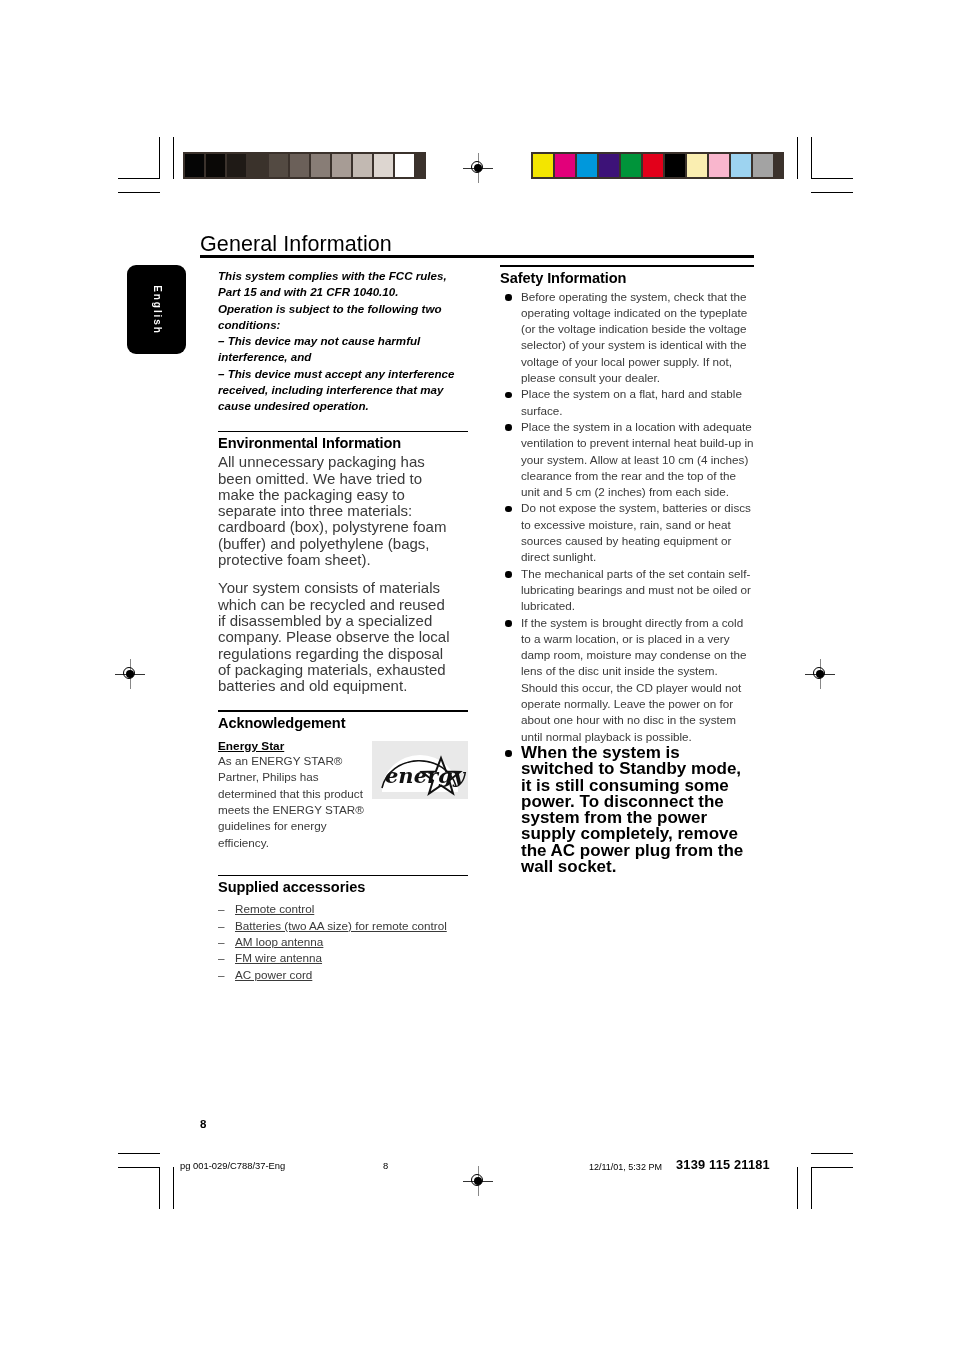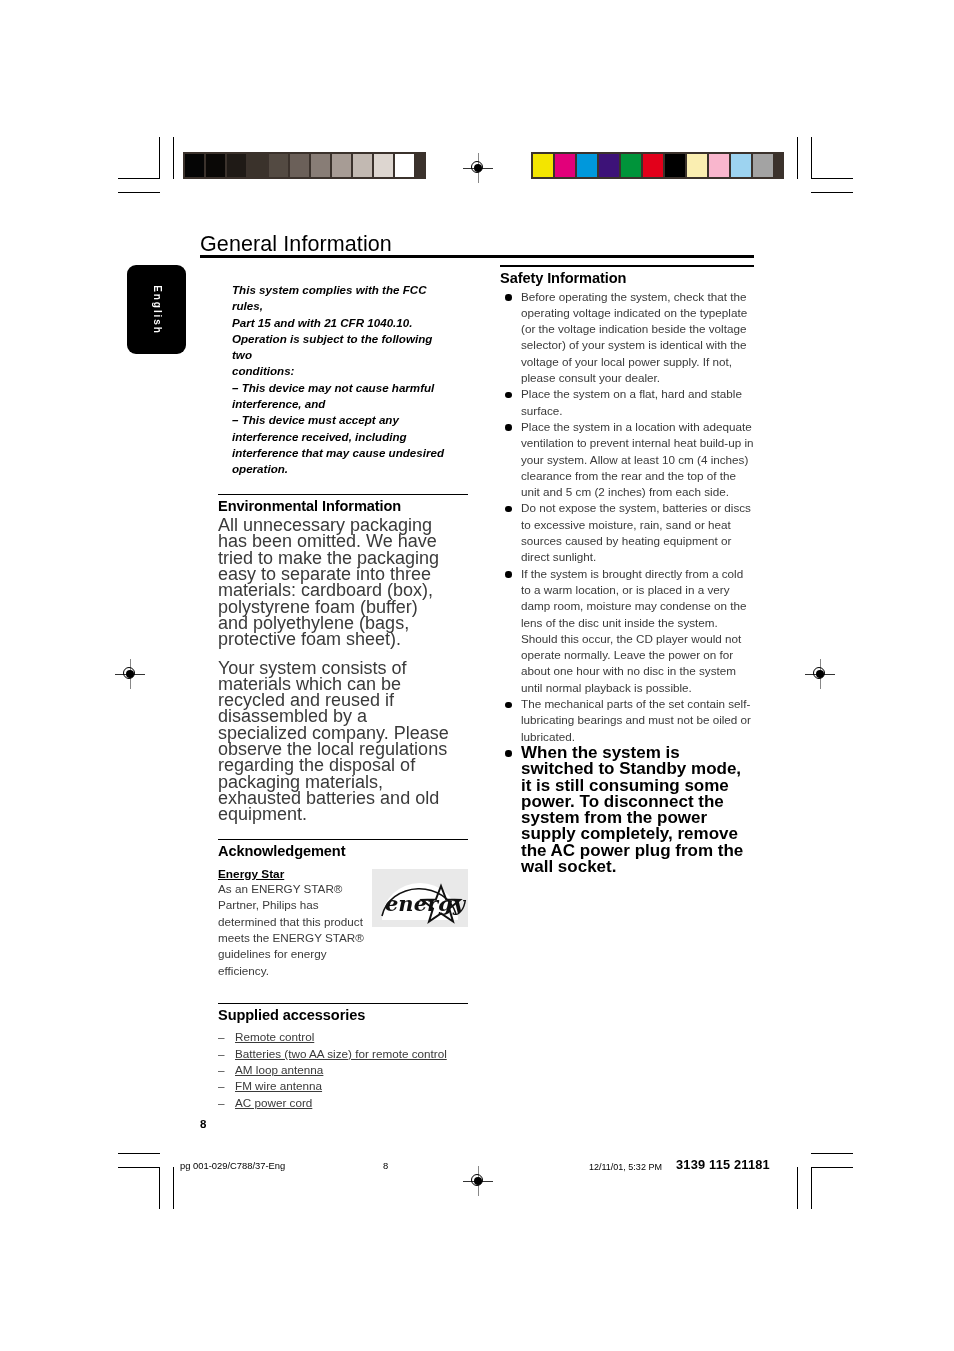--- a/index.html
+++ b/index.html
@@ -131,21 +131,21 @@
     top: 265px;
     width: 254px;
   }
 
   .fcc {
     font-size: 11.6px;
     font-weight: bold;
     font-style: italic;
     line-height: 16.3px;
     color: #000;
-    margin: 14px;
+    margin: 0;
   }
   .fcc .dash-item {
     text-indent: 0;
   }
 
   .sec-rule {
     height: 1.6px;
     background: #000;
     margin-top: 16px;
     margin-bottom: 3px;
@@ -154,21 +154,21 @@
     margin-top: 0;
   }
   h2.sec-head {
     font-size: 14.6px;
     font-weight: bold;
     margin: 0 0 3px 0;
     letter-spacing: -0.1px;
     color: #000;
   }
   p.body-text {
-    font-size: 18px;
+    font-size: 15px;
     line-height: 16.3px;
     color: #3a3a3a;
     margin: 0 16px 12px 0;
   }
   p.body-text:last-child { margin-bottom: 0; }
 
   h3.sub-head {
     font-size: 11.8px;
     font-weight: bold;
     margin: 8px 0 0 0;
@@ -417,22 +417,22 @@
   </div>
 
   <div class="col-right">
     <div class="sec-rule right-rule"></div>
     <h2 class="sec-head">Safety Information</h2>
     <ul class="bullet-list">
       <li>Before operating the system, check that the operating voltage indicated on the typeplate (or the voltage indication beside the voltage selector) of your system is identical with the voltage of your local power supply. If not, please consult your dealer.</li>
       <li>Place the system on a flat, hard and stable surface.</li>
       <li>Place the system in a location with adequate ventilation to prevent internal heat build-up in your system.  Allow at least 10 cm (4 inches) clearance from the rear and the top of the unit and 5 cm (2 inches) from each side.</li>
       <li>Do not expose the system, batteries or discs to excessive moisture, rain, sand or heat sources caused by heating equipment or direct sunlight.</li>
+      <li>The mechanical parts of the set contain self-lubricating bearings and must not be oiled or lubricated.</li>
       <li>If the system is brought directly from a cold to a warm location, or is placed in a very damp room, moisture may condense on the lens of the disc unit inside the system. Should this occur, the CD player would not operate normally. Leave the power on for about one hour with no disc in the system until normal playback is possible.</li>
-      <li>The mechanical parts of the set contain self-lubricating bearings and must not be oiled or lubricated.</li>
       <li class="bold">When the system is switched to Standby mode, it is still consuming some power. To disconnect the system from the power supply completely, remove the AC power plug from the wall socket.</li>
     </ul>
   </div>
 
   <div class="page-number">8</div>
 
   <div class="footer-file">pg 001-029/C788/37-Eng</div>
   <div class="footer-page">8</div>
   <div class="footer-date">12/11/01, 5:32 PM</div>
   <div class="footer-code">3139 115 21181</div>

